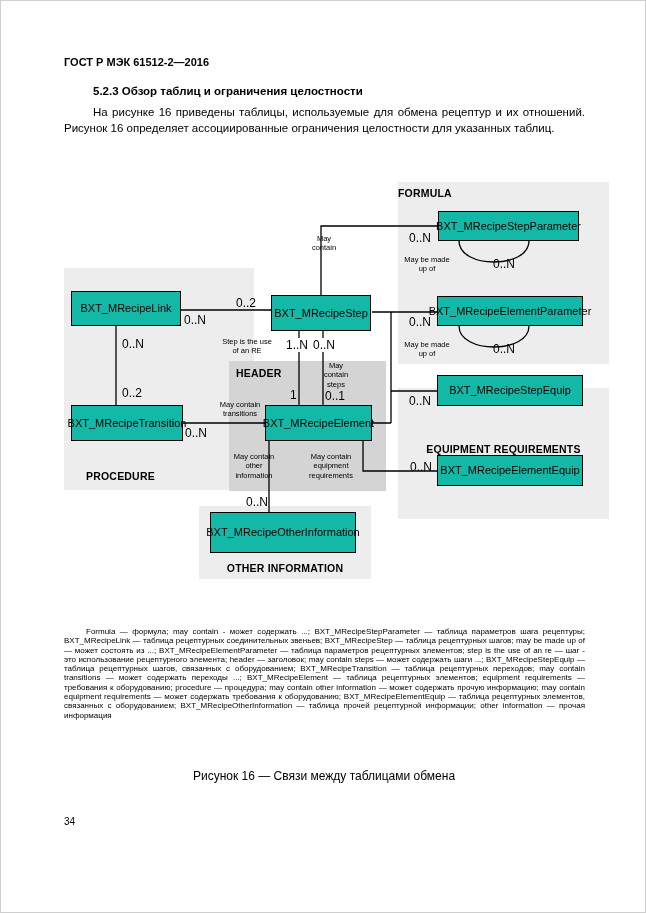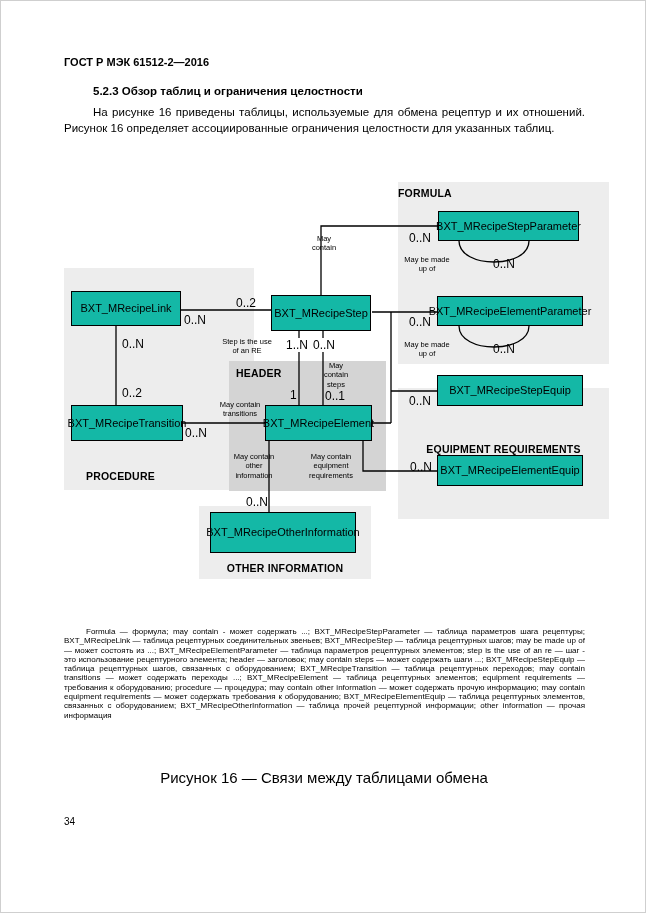--- a/index.html
+++ b/index.html
@@ -29,21 +29,21 @@
           display:flex; align-items:center; justify-content:center;
           font-size:11px; line-height:1.1; text-align:center; padding:1px 2px; }
 
   .card { position:absolute; font-size:12px; z-index:3; white-space:nowrap; }
   .card--bg { background:#fff; padding:0 1px; }
   .rel { position:absolute; font-size:7.5px; line-height:1.25; text-align:center;
          white-space:pre-line; z-index:3; }
 
   .legend { position:absolute; left:63px; top:626px; width:521px; font-size:8px;
             line-height:9.3px; text-align:justify; text-indent:22px; }
-  .caption { position:absolute; left:0; top:768px; width:646px; text-align:center; font-size:15px; }
+  .caption { position:absolute; left:0; top:768px; width:646px; text-align:center; font-size:12px; }
   .pagenum { position:absolute; left:63px; top:815px; font-size:10px; }
 </style>
 </head>
 <body>
 
 <div class="page">
 
   <div class="doc-header">ГОСТ Р МЭК 61512-2—2016</div>
   <div class="section-heading">5.2.3 Обзор таблиц и ограничения целостности</div>
   <p class="intro">На рисунке 16 приведены таблицы, используемые для обмена рецептур и их отношений. Рисунок 16 определяет ассоциированные ограничения целостности для указанных таблиц.</p>

